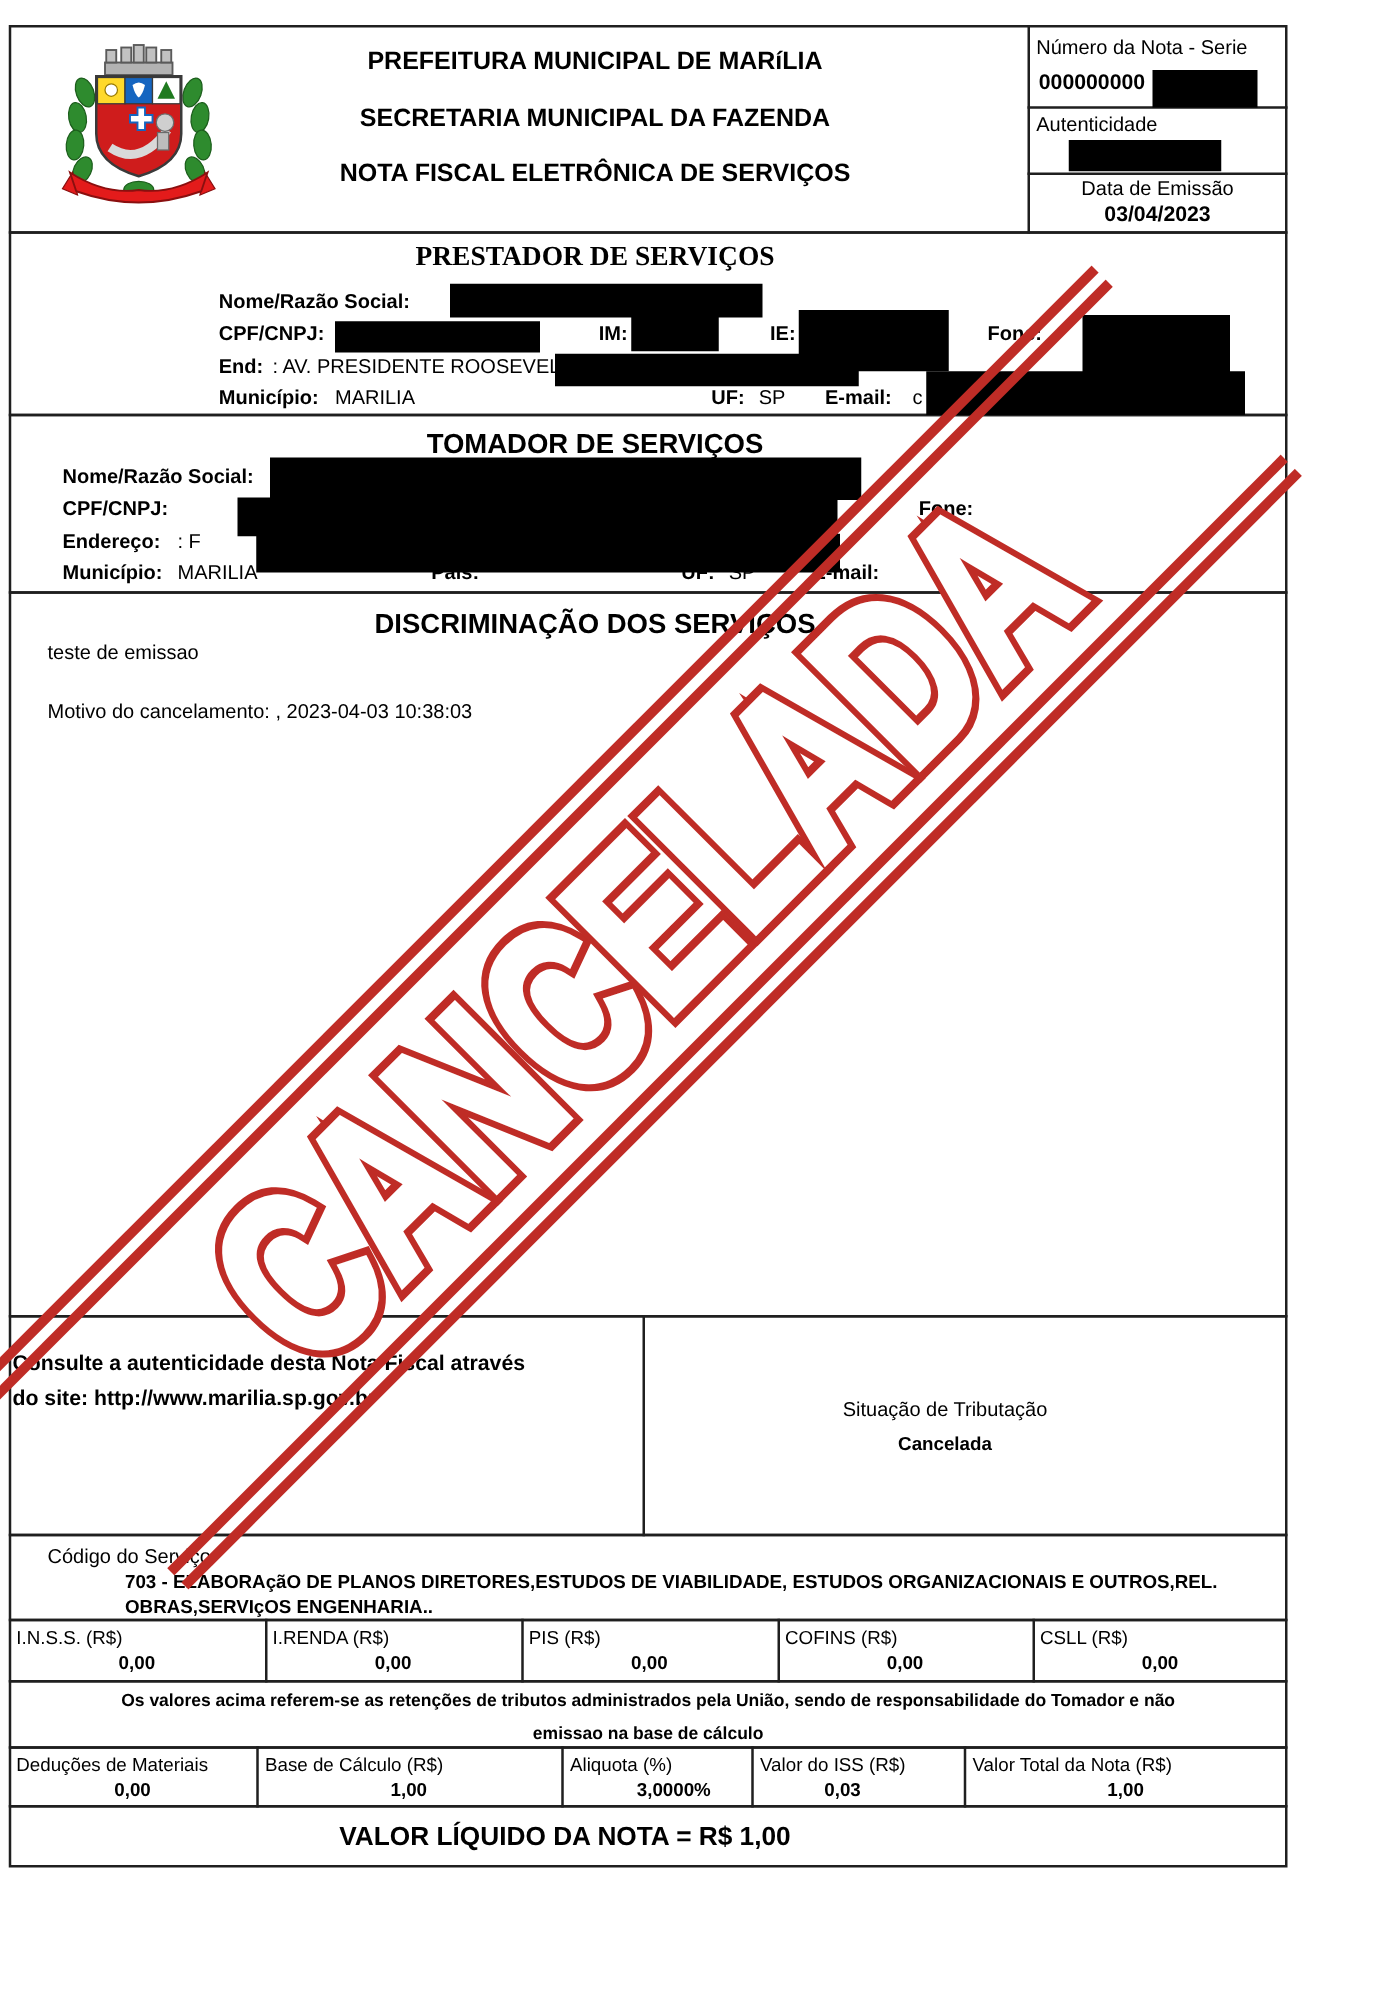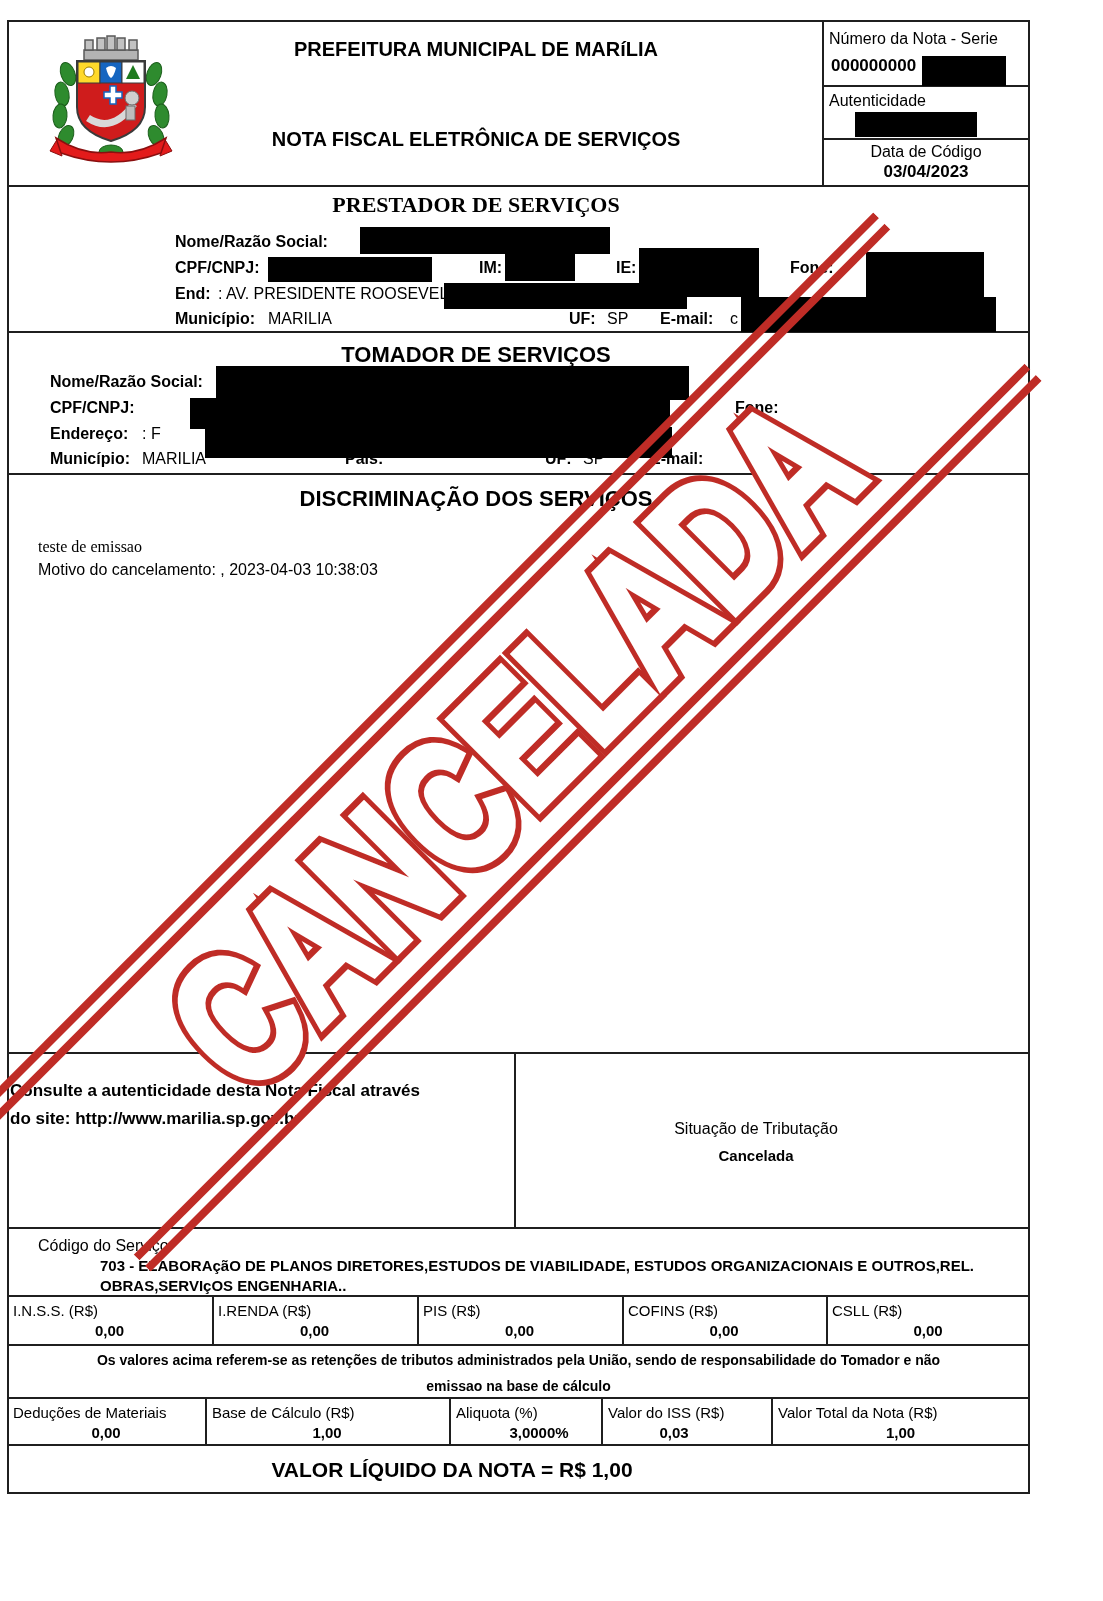--- a/index.html
+++ b/index.html
@@ -71,32 +71,33 @@
     </g>
 
     <g>
       <path d="M18 112 l-8 13 l12 5 z" fill="#e31b1b" stroke="#8a0f0f"></path>
       <path d="M124 112 l8 13 l-12 5 z" fill="#e31b1b" stroke="#8a0f0f"></path>
       <path d="M16 112 q28 18 55 14 q27 4 55 -14 l-5 15 q-50 18 -100 0 z" fill="#e31b1b" stroke="#8a0f0f" stroke-width="1.5"></path>
     </g>
   </svg>
 
   <div class="abs ctr b fs20" style="left:130px;top:38px;width:692px;">PREFEITURA MUNICIPAL DE MARíLIA</div>
+  <div class="abs ctr b fs20" style="left:130px;top:84px;width:692px;">SECRETARIA MUNICIPAL DA FAZENDA</div>
   <div class="abs ctr b fs20" style="left:130px;top:128px;width:692px;">NOTA FISCAL ELETRÔNICA DE SERVIÇOS</div>
 
   <div class="vline" style="left:822px;top:20px;height:167px;"></div>
   <div class="hline" style="left:822px;top:85px;width:208px;"></div>
   <div class="hline" style="left:822px;top:138px;width:208px;"></div>
 
   <div class="abs fs16" style="left:829px;top:30px;">Número da Nota  - Serie</div>
   <div class="abs b fs17" style="left:831px;top:56px;">000000000</div>
   <div class="redact" style="left:922px;top:56px;width:84px;height:30px;"></div>
   <div class="abs fs16" style="left:829px;top:92px;">Autenticidade</div>
   <div class="redact" style="left:855px;top:112px;width:122px;height:25px;"></div>
-  <div class="abs ctr fs16" style="left:822px;top:143px;width:208px;">Data de Código</div>
+  <div class="abs ctr fs16" style="left:822px;top:143px;width:208px;">Data de Emissão</div>
   <div class="abs ctr b fs17" style="left:822px;top:162px;width:208px;">03/04/2023</div>
 
   <div class="abs ctr b fs22" style="left:7px;top:192px;width:938px;font-family:Liberation Serif, serif;">PRESTADOR DE SERVIÇOS</div>
   <div class="redact" style="left:360px;top:227px;width:250px;height:27px;"></div>
   <div class="abs b fs16" style="left:175px;top:233px;">Nome/Razão Social:</div>
 
   <div class="abs b fs16" style="left:175px;top:259px;">CPF/CNPJ:</div>
   <div class="redact" style="left:268px;top:257px;width:164px;height:25px;"></div>
   <div class="abs b fs16" style="left:479px;top:259px;">IM:</div>
   <div class="redact" style="left:505px;top:248px;width:70px;height:33px;"></div>
@@ -127,21 +128,21 @@
   <div class="abs fs16" style="left:142px;top:425px;">: F</div>
   <div class="redact" style="left:205px;top:427px;width:467px;height:31px;"></div>
   <div class="abs b fs16" style="left:50px;top:450px;">Município:</div>
   <div class="abs fs16" style="left:142px;top:450px;">MARILIA</div>
   <div class="abs b fs16" style="left:345px;top:450px;">Pais:</div>
   <div class="abs b fs16" style="left:545px;top:450px;">UF:</div>
   <div class="abs fs16" style="left:583px;top:450px;">SP</div>
   <div class="abs b fs16" style="left:650px;top:450px;">E-mail:</div>
 
   <div class="abs ctr b fs22" style="left:7px;top:486px;width:938px;">DISCRIMINAÇÃO DOS SERVIÇOS</div>
-  <div class="abs fs16" style="left:38px;top:538px;font-family:Liberation Serif, serif;">teste de emissao</div>
+  <div class="abs fs16" style="left:38px;top:514px;">teste de emissao</div>
   <div class="abs fs16" style="left:38px;top:561px;">Motivo do cancelamento: ,  2023-04-03 10:38:03</div>
 
   <div class="stamp-wrap">
     <svg width="1260" height="244" viewBox="0 0 1260 244">
       <g>
         <line x1="0" y1="7" x2="1260" y2="7" stroke-width="8" stroke="#bf2c26"></line>
         <line x1="0" y1="23" x2="1260" y2="23" stroke-width="8" stroke="#bf2c26"></line>
         <line x1="0" y1="221" x2="1260" y2="221" stroke-width="8" stroke="#bf2c26"></line>
         <line x1="0" y1="237" x2="1260" y2="237" stroke-width="8" stroke="#bf2c26"></line>
       </g>

